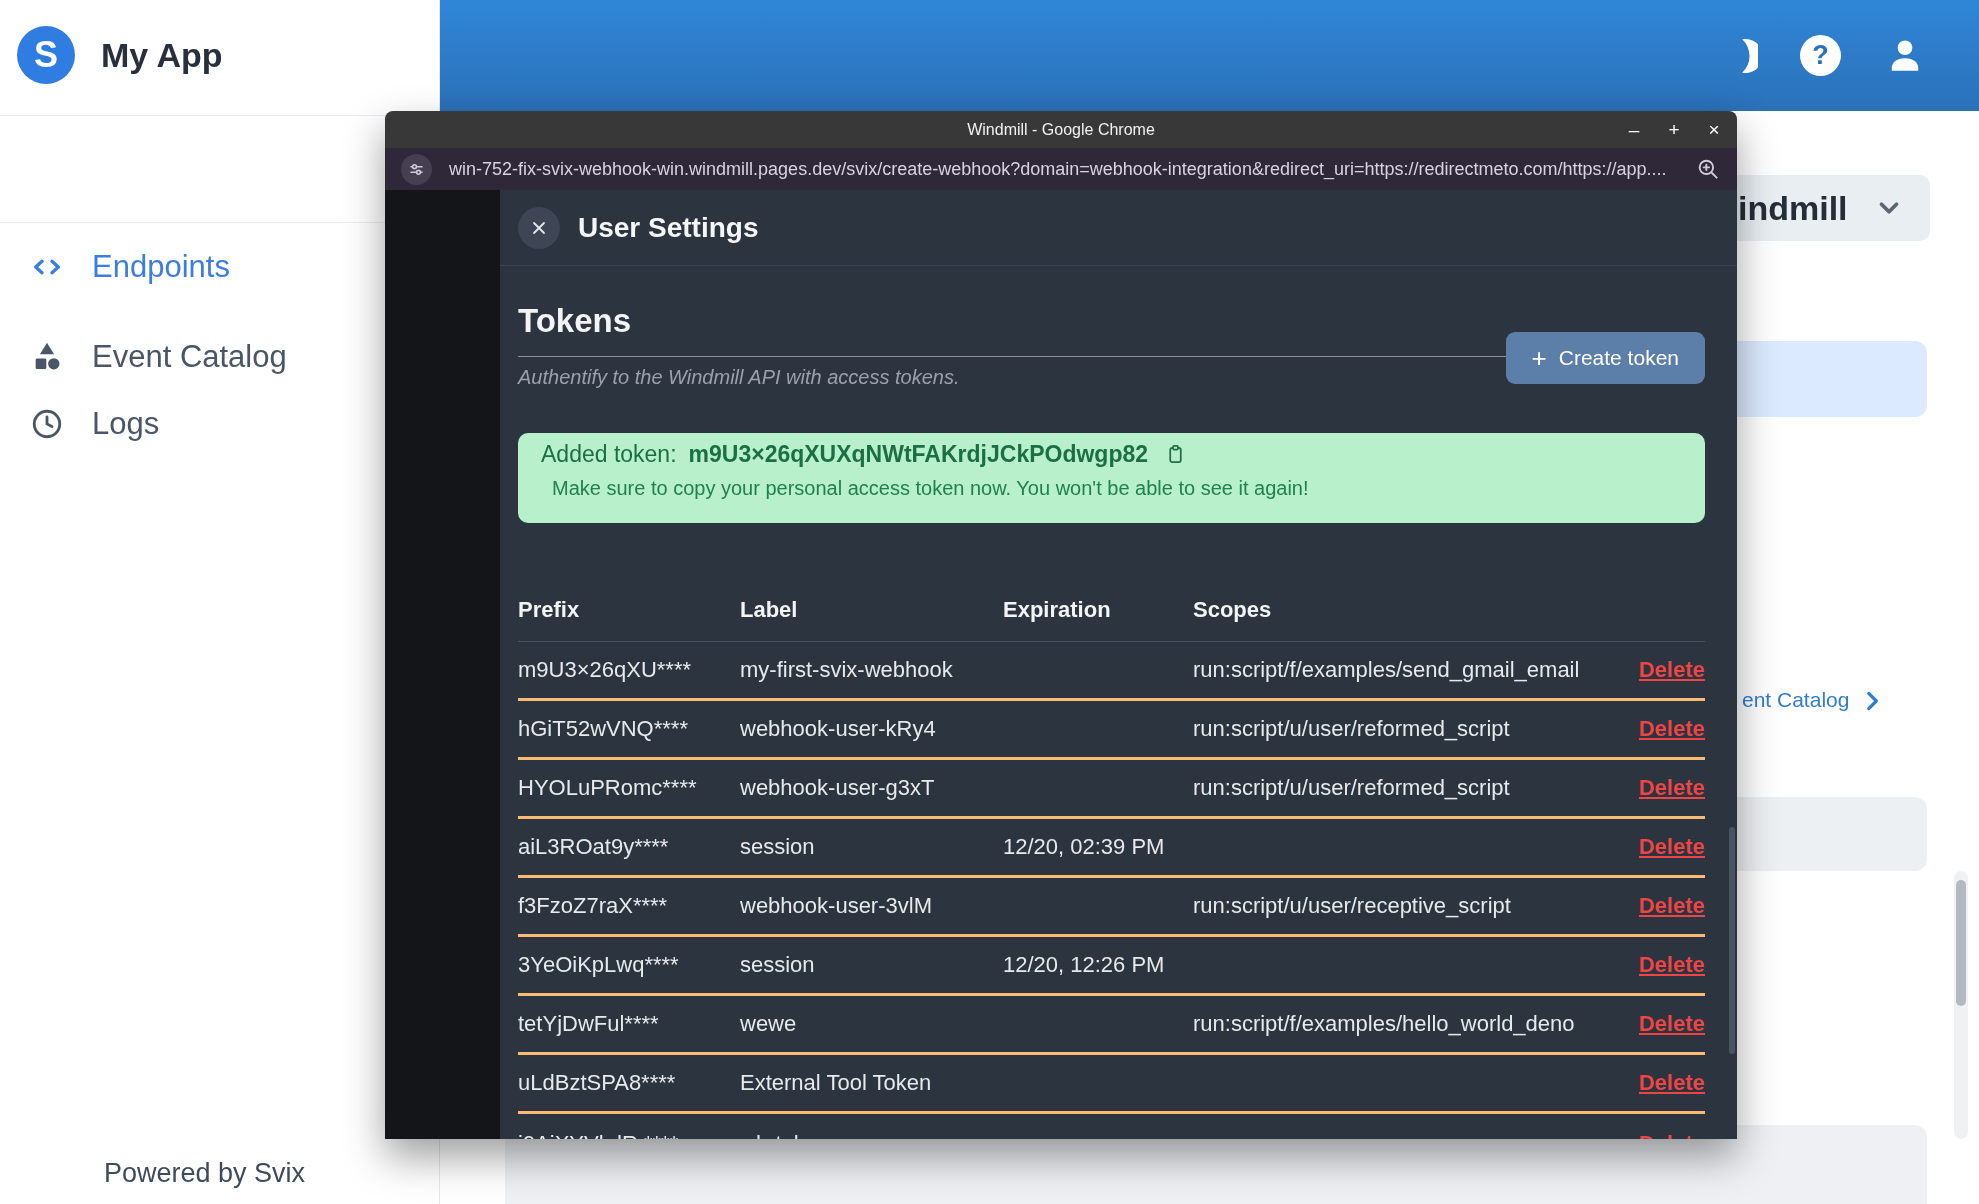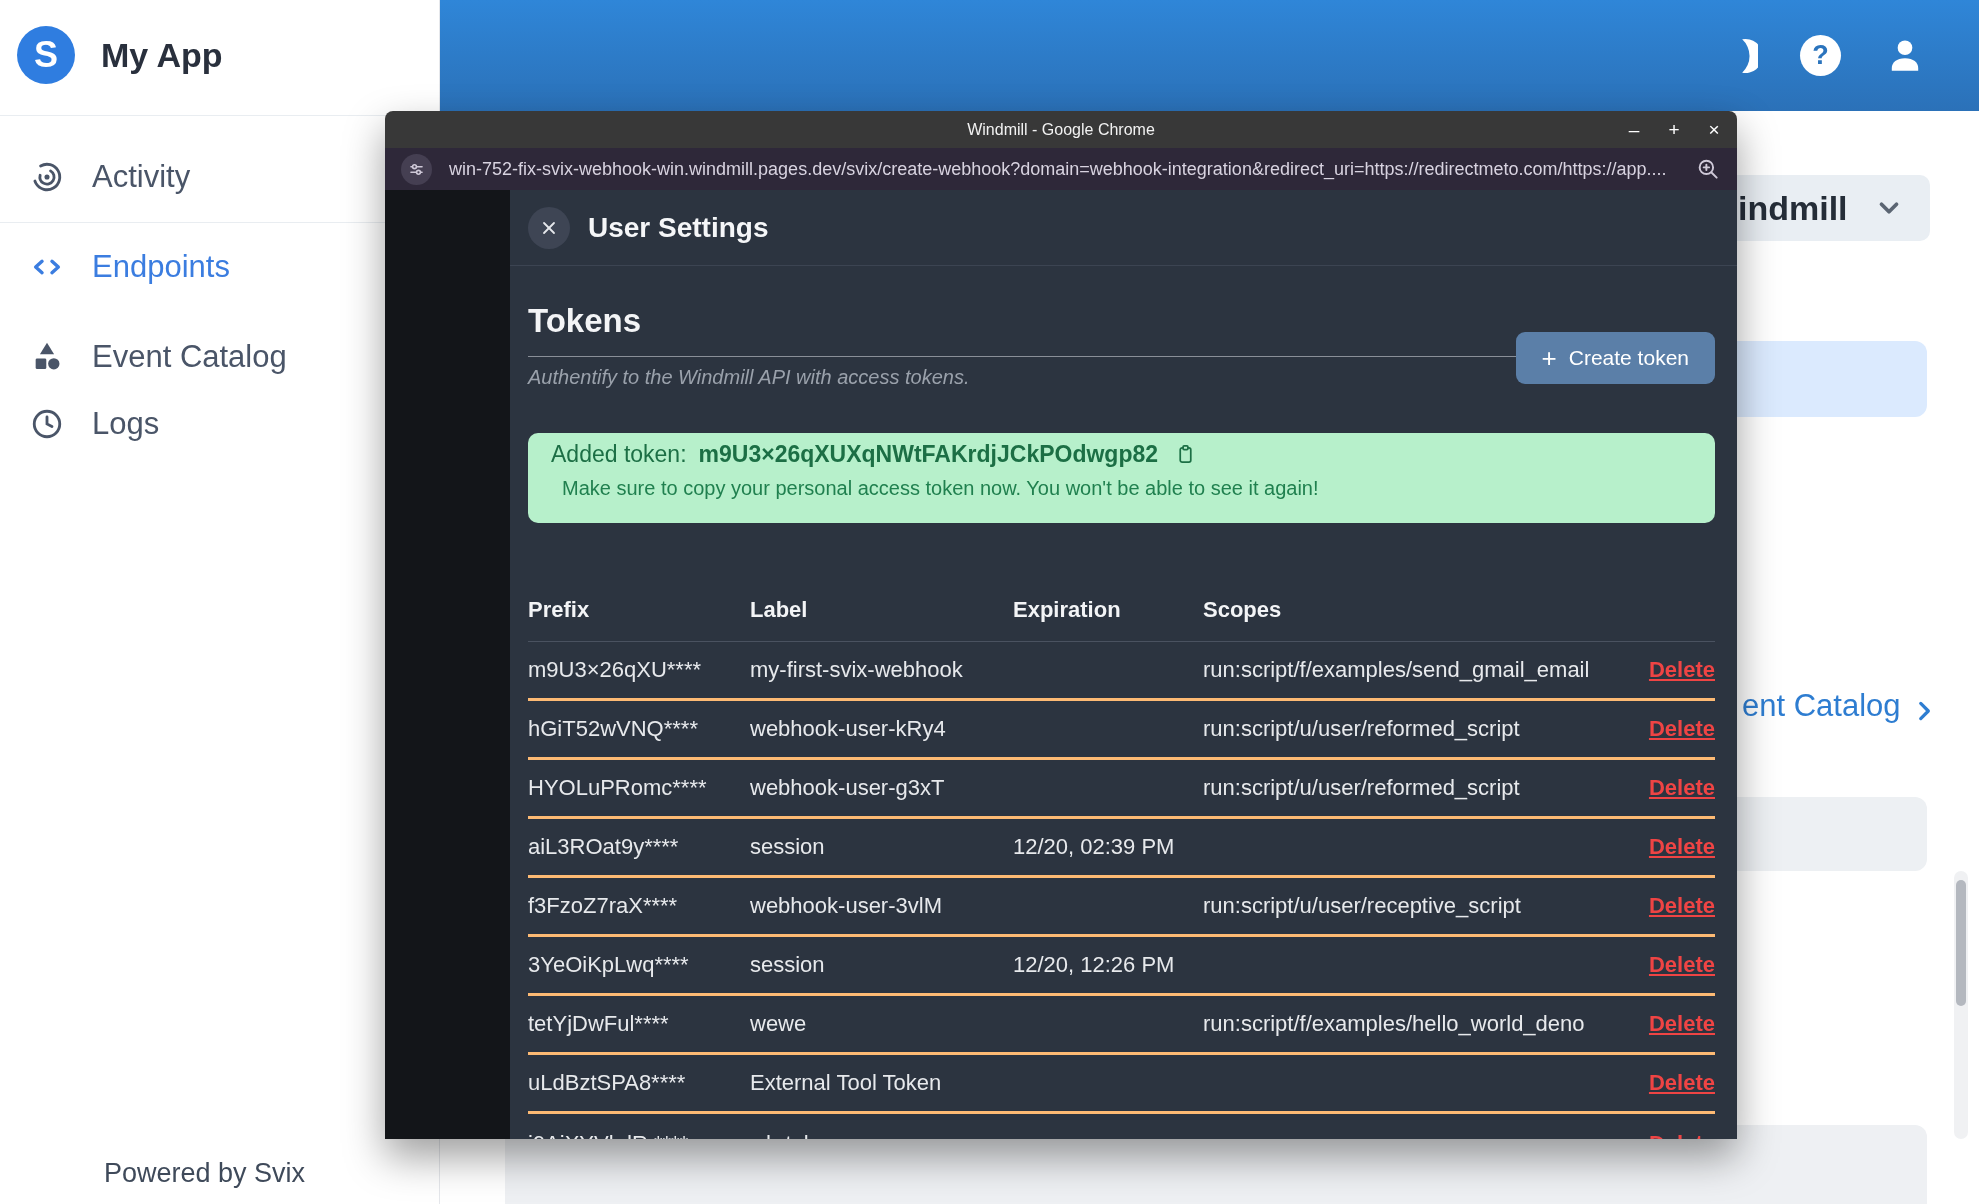--- a/index.html
+++ b/index.html
@@ -31,22 +31,22 @@
                  display:flex; align-items:center; justify-content:center;
                  color:#2b74bd; font-weight:800; font-size:27px; cursor:pointer; }
 
   
   .bg-el { position:absolute; z-index:1; }
   .ws-btn { left:1690px; top:175px; width:240px; height:66px; background:#e9eef3;
             border-radius:10px; display:flex; align-items:center; padding-left:48px;
             gap:26px; cursor:pointer; }
   .ws-btn span { font-size:34px; font-weight:700; color:#252d38; }
   .blue-box { left:1690px; top:341px; width:237px; height:76px; background:#dbeafe; border-radius:12px; }
-  .catalog-link { left:1742px; top:688px; display:flex; align-items:flex-end; gap:10px;
-                  color:#2e7dd1; font-size:31px; cursor:pointer; }
+  .catalog-link { left:1742px; top:688px; display:flex; align-items:flex-start; gap:10px;
+                  color:#2e7dd1; font-size:21px; cursor:pointer; }
   .gray-box { left:1690px; top:797px; width:237px; height:74px; background:#edf0f3; border-radius:12px; }
   .pg-scroll-track { left:1954px; top:871px; width:14px; height:268px; background:#f0f1f3; border-radius:7px; }
   .pg-scroll-thumb { left:1956px; top:880px; width:10px; height:126px; background:#b4b8bf; border-radius:5px; cursor:grab; }
   .bottom-gray { left:505px; top:1125px; width:1422px; height:92px; background:#eef0f3; border-radius:12px; }
 
   
   .chrome { position:absolute; left:385px; top:111px; width:1352px; height:1028px;
             z-index:10; border-radius:8px 8px 0 0; overflow:hidden;
             box-shadow:0 18px 40px rgba(0,0,0,.38); }
   .titlebar { position:relative; height:37px; background:#383838; display:flex;
@@ -61,21 +61,21 @@
   .url-text { margin-left:17px; color:#d8d3e0; font-size:18px; white-space:nowrap;
               overflow:hidden; flex:1; }
   .url-zoom { margin-left:10px; cursor:pointer; }
 
   
   .viewport { position:relative; height:949px; background:#131519; }
   .peek-circle { position:absolute; border-radius:50%; width:34px; height:34px; }
   .peek-blue { left:483px; top:423px; background:#2d5f9a; }
   .peek-gray { left:483px; top:819px; background:#4d545e; }
 
-  .drawer { position:absolute; left:115px; top:0; width:1237px; height:949px; background:#2c3440;margin-left:10px; }
+  .drawer { position:absolute; left:115px; top:0; width:1237px; height:949px; background:#2c3440; }
   .drawer-header { position:relative; height:76px; border-bottom:1px solid #3c4452;
                    display:flex; align-items:center; padding-left:18px; gap:18px; }
   .close-btn { width:42px; height:42px; border-radius:50%; background:#3e4554;
                display:flex; align-items:center; justify-content:center; cursor:pointer; }
   .drawer-title { font-size:28px; font-weight:700; color:#f5f6f8; }
   .drawer-scroll { position:absolute; right:2px; top:637px; width:6px; height:227px;
                    background:#4a5364; border-radius:3px; cursor:grab; }
 
   .content { position:relative; padding:0 32px 0 18px; }
   .tokens-h { margin-top:36px; padding-bottom:16px; border-bottom:1px solid #8a8f98;
@@ -111,28 +111,20 @@
 
 <div class="screen">
 
   <nav class="sidebar">
     <div class="brand">
       <div class="brand-logo">S</div>
       <div class="brand-name">My App</div>
     </div>
     <div class="side-divider" style="top:115px"></div>
 
-    <div class="nav-item" style="top:132px">
-      <svg class="nav-icon" viewBox="0 0 24 24" fill="none" stroke="#4a5568" stroke-width="2" stroke-linecap="round">
-        <circle cx="12" cy="12" r="9" stroke-dasharray="44 13" transform="rotate(-120 12 12)"></circle>
-        <circle cx="12" cy="12" r="5" stroke-dasharray="22 10" transform="rotate(-60 12 12)"></circle>
-        <circle cx="12" cy="12" r="1.8" fill="#4a5568" stroke="none"></circle>
-      </svg>
-      <span class="nav-label">Activity</span>
-    </div>
     <div class="side-divider" style="top:222px"></div>
 
     <div class="nav-item active" style="top:222px">
       <svg class="nav-icon" viewBox="0 0 24 24" fill="none" stroke="#3b7de0" stroke-width="2.4" stroke-linecap="round" stroke-linejoin="round">
         <polyline points="8.5,8 4,12 8.5,16"></polyline>
           <polyline points="15.5,8 20,12 15.5,16"></polyline>
       </svg>
       <span class="nav-label">Endpoints</span>
     </div>
 

